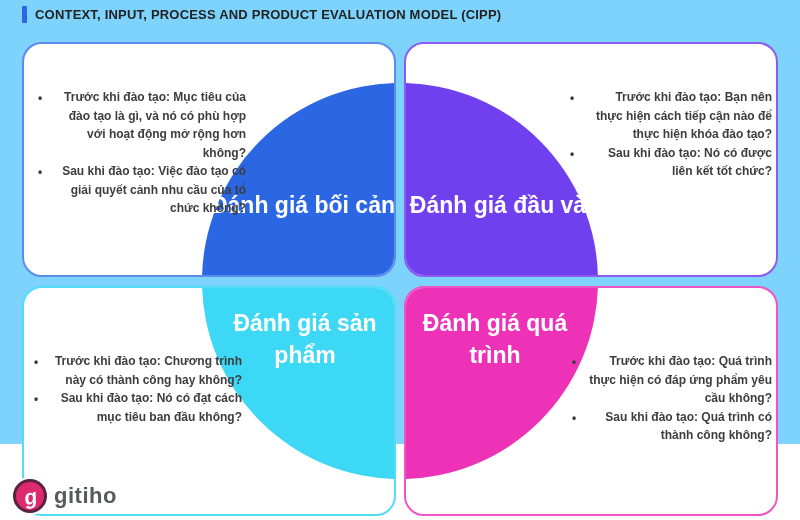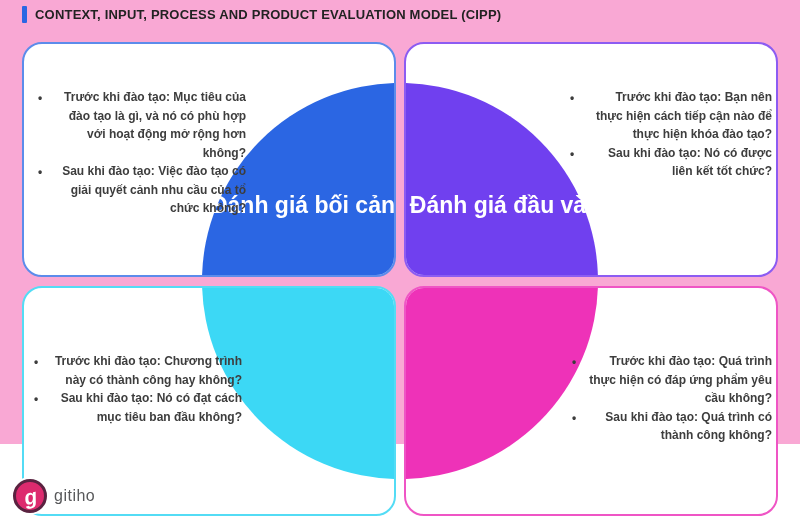--- a/index.html
+++ b/index.html
@@ -1,17 +1,17 @@
 <!DOCTYPE html>
 <html style="--accent: #2b66e3; --title-text: #222222; --body-text: #3d3d3d; --blue: #2b66e3; --blue-border: #5c8ceb; --purple: #7040ef; --purple-border: #8c5cf2; --cyan: #3cd8f5; --cyan-border: #53dcf5; --pink: #ee32b8; --pink-border: #ef55c5; --logo-pink: #dd2a6e; --logo-ring: #5a2240; --logo-text: #58595b;"><head>
 <meta charset="utf-8">
 <style>
   * { margin:0; padding:0; box-sizing:border-box; }
   html,body { width:800px; height:520px; background:#ffffff; font-family:"Liberation Sans", sans-serif; overflow:hidden; }
-  .canvas { position:relative; width:800px; height:444px; background:#f9a8d4; }
+  .canvas { position:relative; width:800px; height:444px; background:#7dd3fc; }
 
   
   .titlebar { position:absolute; left:22px; top:6px; display:flex; align-items:center; gap:8px; }
   .accent-bar { width:5px; height:17px; background:var(--accent); border-radius:1px; }
   .page-title { font-size:13px; font-weight:800; color:var(--title-text); letter-spacing:.2px; }
 
   
   .quad { position:absolute; width:374px; border-radius:20px; border:2px solid; overflow:hidden; background:#fff; }
   .quad.tl { left:22px;  top:42px;  height:235px; border-color:var(--blue-border); }
   .quad.tr { left:404px; top:42px;  height:235px; border-color:var(--purple-border); }
@@ -40,21 +40,21 @@
   .bullets li { display:flex; align-items:flex-start; }
   .dot { width:16px; flex:0 0 16px; font-size:12px; font-weight:700; color:var(--body-text); line-height:18px; padding-top:1px; }
   .btext { flex:1; text-align:right; font-size:12px; font-weight:700; color:var(--body-text); line-height:18.5px; }
 
   
   .logo { position:absolute; left:13px; top:479px; display:flex; align-items:center; gap:7px; z-index:5; }
   .logo-icon { width:34px; height:34px; border-radius:50%; background:var(--logo-pink);
                border:3px solid var(--logo-ring); display:flex; align-items:center; justify-content:center;
                box-shadow:0 0 0 2px #ffffff; }
   .logo-letter { color:#fff; font-size:21px; font-weight:800; font-style:italic; transform:rotate(-12deg); line-height:1; }
-  .logo-text { font-size:16px; font-weight:400; color:var(--logo-text); letter-spacing:.5px; }
+  .logo-text { font-size:22px; font-weight:700; color:var(--logo-text); letter-spacing:.5px; }
 </style>
 </head>
 <body>
 
 <div class="canvas">
 
   <div class="titlebar">
     <span class="accent-bar"></span>
     <span class="page-title">CONTEXT, INPUT, PROCESS AND PRODUCT EVALUATION MODEL (CIPP)</span>
   </div>
@@ -84,34 +84,36 @@
       </li>
       <li>
         <span class="dot">•</span>
         <span class="btext">Sau khi đào tạo: Nó có được liên kết tốt chức?</span>
       </li>
     </ul>
   </div>
 
   <div class="quad bl">
     <div class="qcircle"></div>
+    <div class="qlabel">Đánh giá sản phẩm</div>
     <ul class="bullets">
       <li>
         <span class="dot">•</span>
         <span class="btext">Trước khi đào tạo: Chương trình này có thành công hay không?</span>
       </li>
       <li>
         <span class="dot">•</span>
         <span class="btext">Sau khi đào tạo: Nó có đạt cách mục tiêu ban đầu không?</span>
       </li>
     </ul>
   </div>
 
   <div class="quad br">
     <div class="qcircle"></div>
+    <div class="qlabel">Đánh giá quá trình</div>
     <ul class="bullets">
       <li>
         <span class="dot">•</span>
         <span class="btext">Trước khi đào tạo: Quá trình thực hiện có đáp ứng phẩm yêu cầu không?</span>
       </li>
       <li>
         <span class="dot">•</span>
         <span class="btext">Sau khi đào tạo: Quá trình có thành công không?</span>
       </li>
     </ul>

